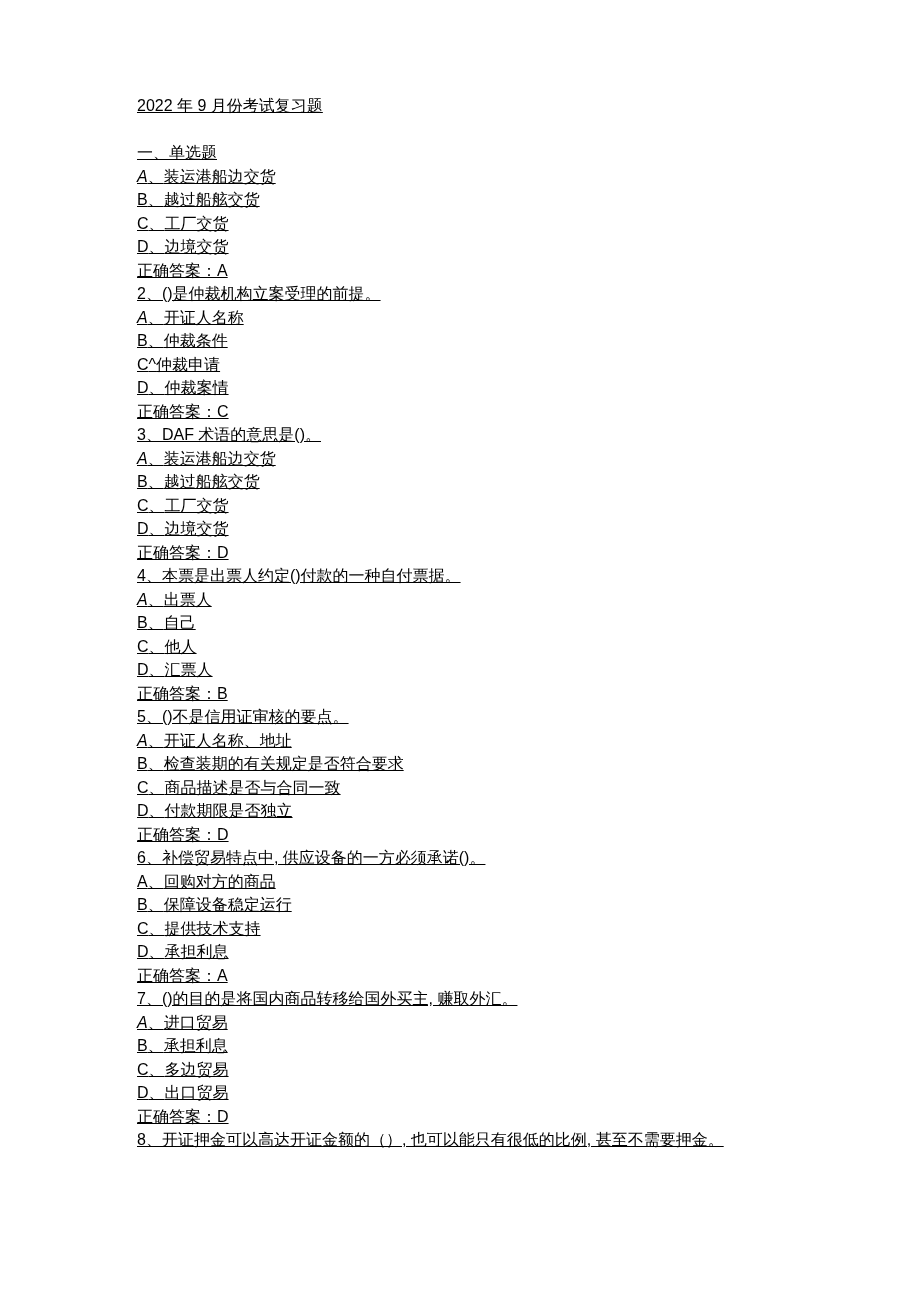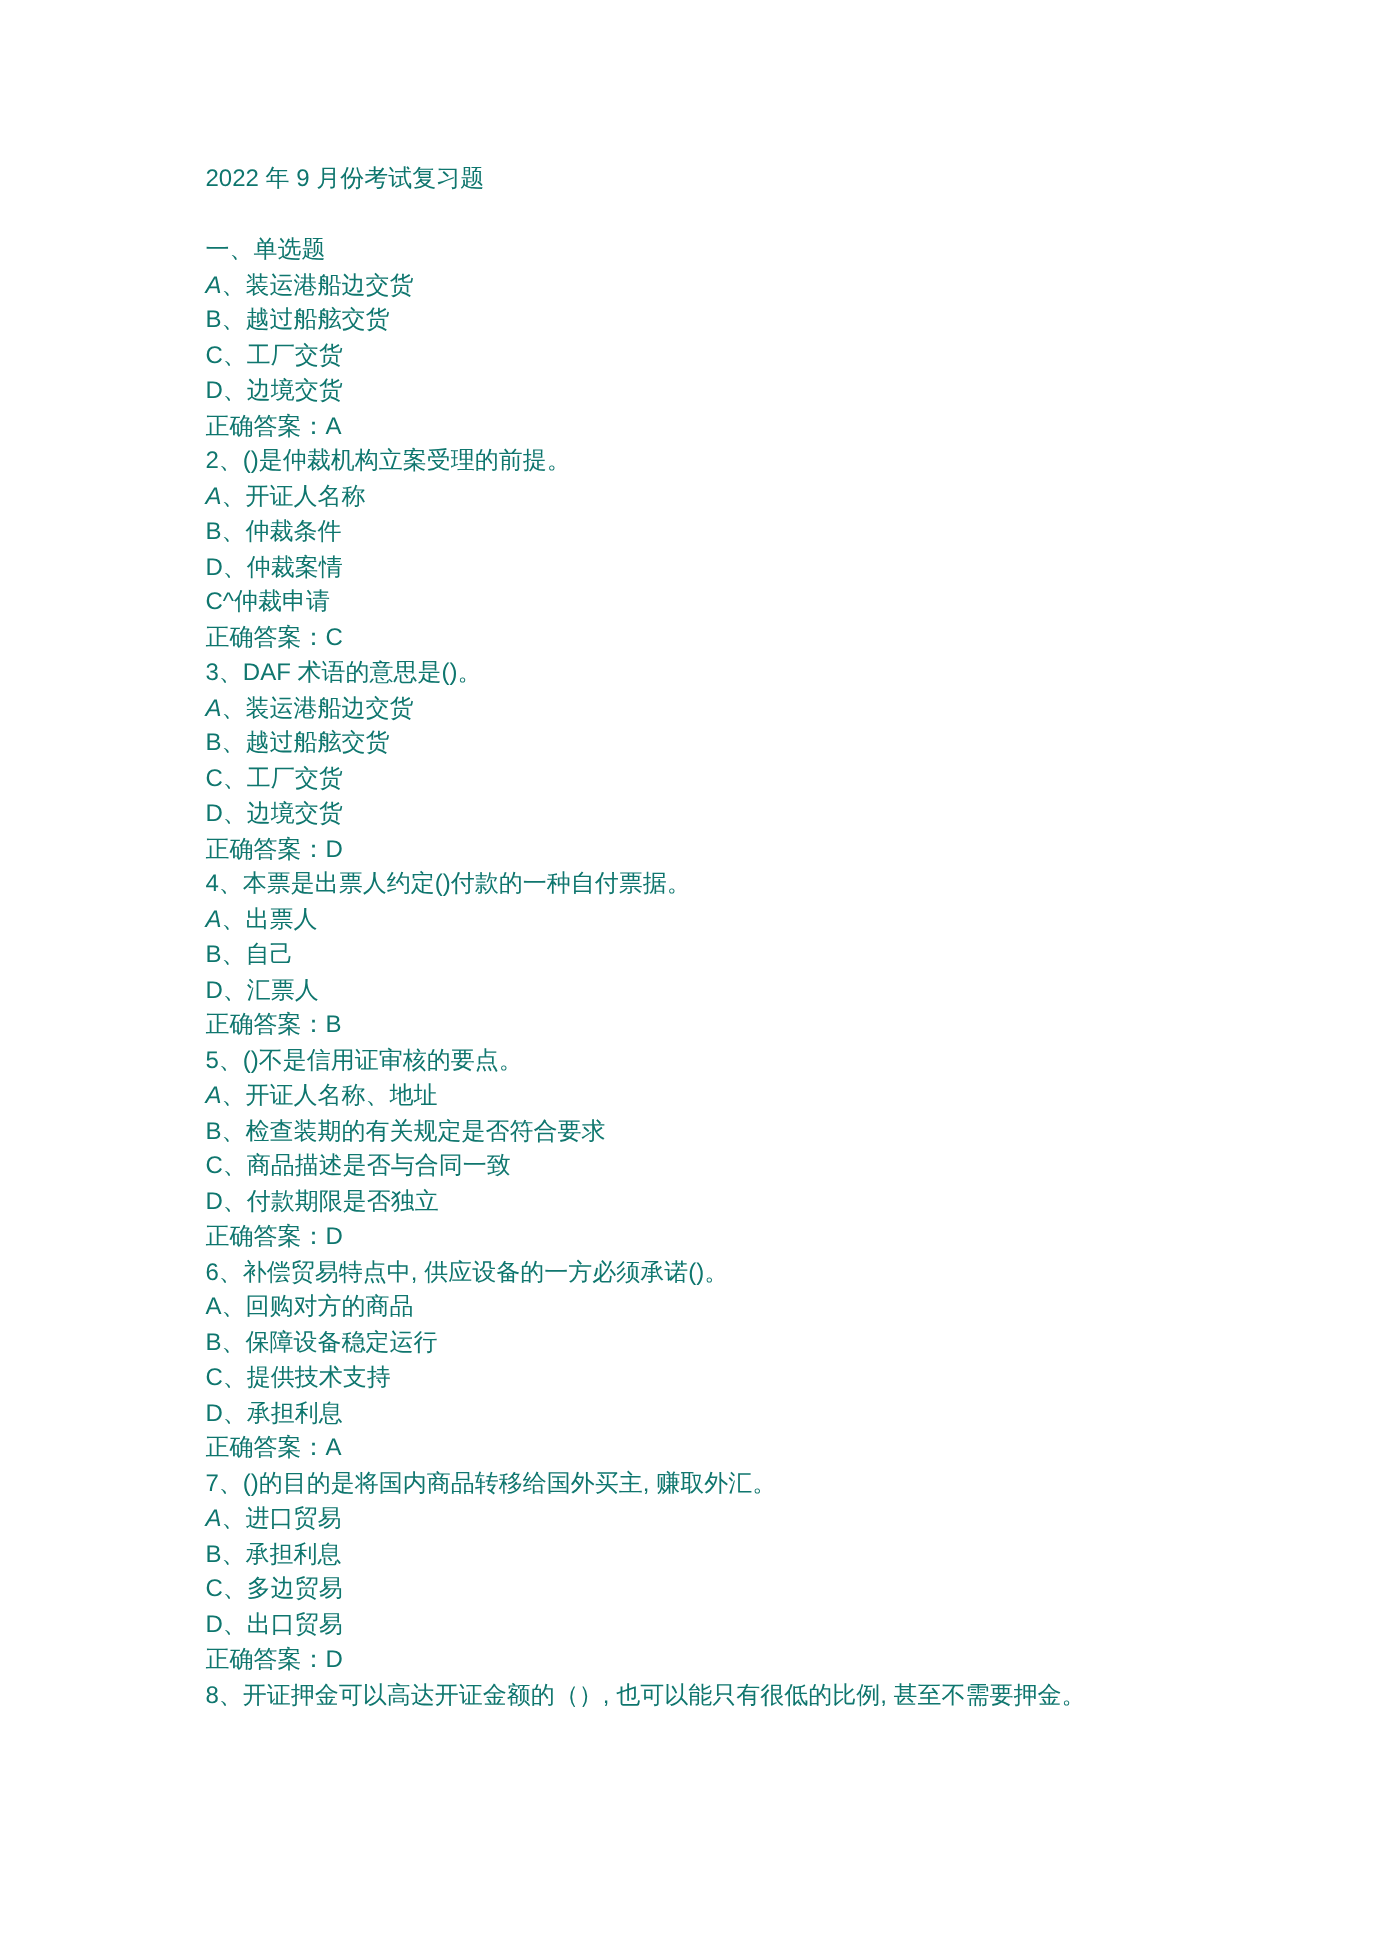--- a/index.html
+++ b/index.html
@@ -7,25 +7,26 @@
     width: 920px;
     height: 1301px;
     background: #ffffff;
     position: relative;
     overflow: hidden;
     font-family: "Liberation Sans", "DejaVu Sans", sans-serif;
   }
   .doc {
     position: absolute;
     left: 137px;
-    top: 108px;
+    top: 94px;
     font-size: 16px;
     line-height: 23.5px;
-    color: #0f766e;
+    color: #000000;
     white-space: nowrap;
+    text-decoration: underline;
   }
   .line { margin: 0; padding: 0; }
   .blank-line { height: 23.5px; }
   .italic { font-style: italic; }
 </style>
 </head>
 <body>
 
 <div class="doc">
   <p class="line title">2022 年 9 月份考试复习题</p>
@@ -36,36 +37,37 @@
         <p class="line"><span class="opt-letter italic">A</span><span>、</span><span>装运港船边交货</span></p>
         <p class="line"><span class="opt-letter">B</span><span>、</span><span>越过船舷交货</span></p>
         <p class="line"><span class="opt-letter">C</span><span>、</span><span>工厂交货</span></p>
         <p class="line"><span class="opt-letter">D</span><span>、</span><span>边境交货</span></p>
         <p class="line"><span>正确答案：</span><span>A</span></p>
       </div>
       <div>
         <p class="line">2、()是仲裁机构立案受理的前提。</p>
         <p class="line"><span class="opt-letter italic">A</span><span>、</span><span>开证人名称</span></p>
         <p class="line"><span class="opt-letter">B</span><span>、</span><span>仲裁条件</span></p>
+        <p class="line"><span class="opt-letter">C</span><span>^</span><span>仲裁申请</span></p>
         <p class="line"><span class="opt-letter">D</span><span>、</span><span>仲裁案情</span></p>
-        <p class="line"><span class="opt-letter">C</span><span>^</span><span>仲裁申请</span></p>
         <p class="line"><span>正确答案：</span><span>C</span></p>
       </div>
       <div>
         <p class="line">3、DAF 术语的意思是()。</p>
         <p class="line"><span class="opt-letter italic">A</span><span>、</span><span>装运港船边交货</span></p>
         <p class="line"><span class="opt-letter">B</span><span>、</span><span>越过船舷交货</span></p>
         <p class="line"><span class="opt-letter">C</span><span>、</span><span>工厂交货</span></p>
         <p class="line"><span class="opt-letter">D</span><span>、</span><span>边境交货</span></p>
         <p class="line"><span>正确答案：</span><span>D</span></p>
       </div>
       <div>
         <p class="line">4、本票是出票人约定()付款的一种自付票据。</p>
         <p class="line"><span class="opt-letter italic">A</span><span>、</span><span>出票人</span></p>
         <p class="line"><span class="opt-letter">B</span><span>、</span><span>自己</span></p>
+        <p class="line"><span class="opt-letter">C</span><span>、</span><span>他人</span></p>
         <p class="line"><span class="opt-letter">D</span><span>、</span><span>汇票人</span></p>
         <p class="line"><span>正确答案：</span><span>B</span></p>
       </div>
       <div>
         <p class="line">5、()不是信用证审核的要点。</p>
         <p class="line"><span class="opt-letter italic">A</span><span>、</span><span>开证人名称、地址</span></p>
         <p class="line"><span class="opt-letter">B</span><span>、</span><span>检查装期的有关规定是否符合要求</span></p>
         <p class="line"><span class="opt-letter">C</span><span>、</span><span>商品描述是否与合同一致</span></p>
         <p class="line"><span class="opt-letter">D</span><span>、</span><span>付款期限是否独立</span></p>
         <p class="line"><span>正确答案：</span><span>D</span></p>

